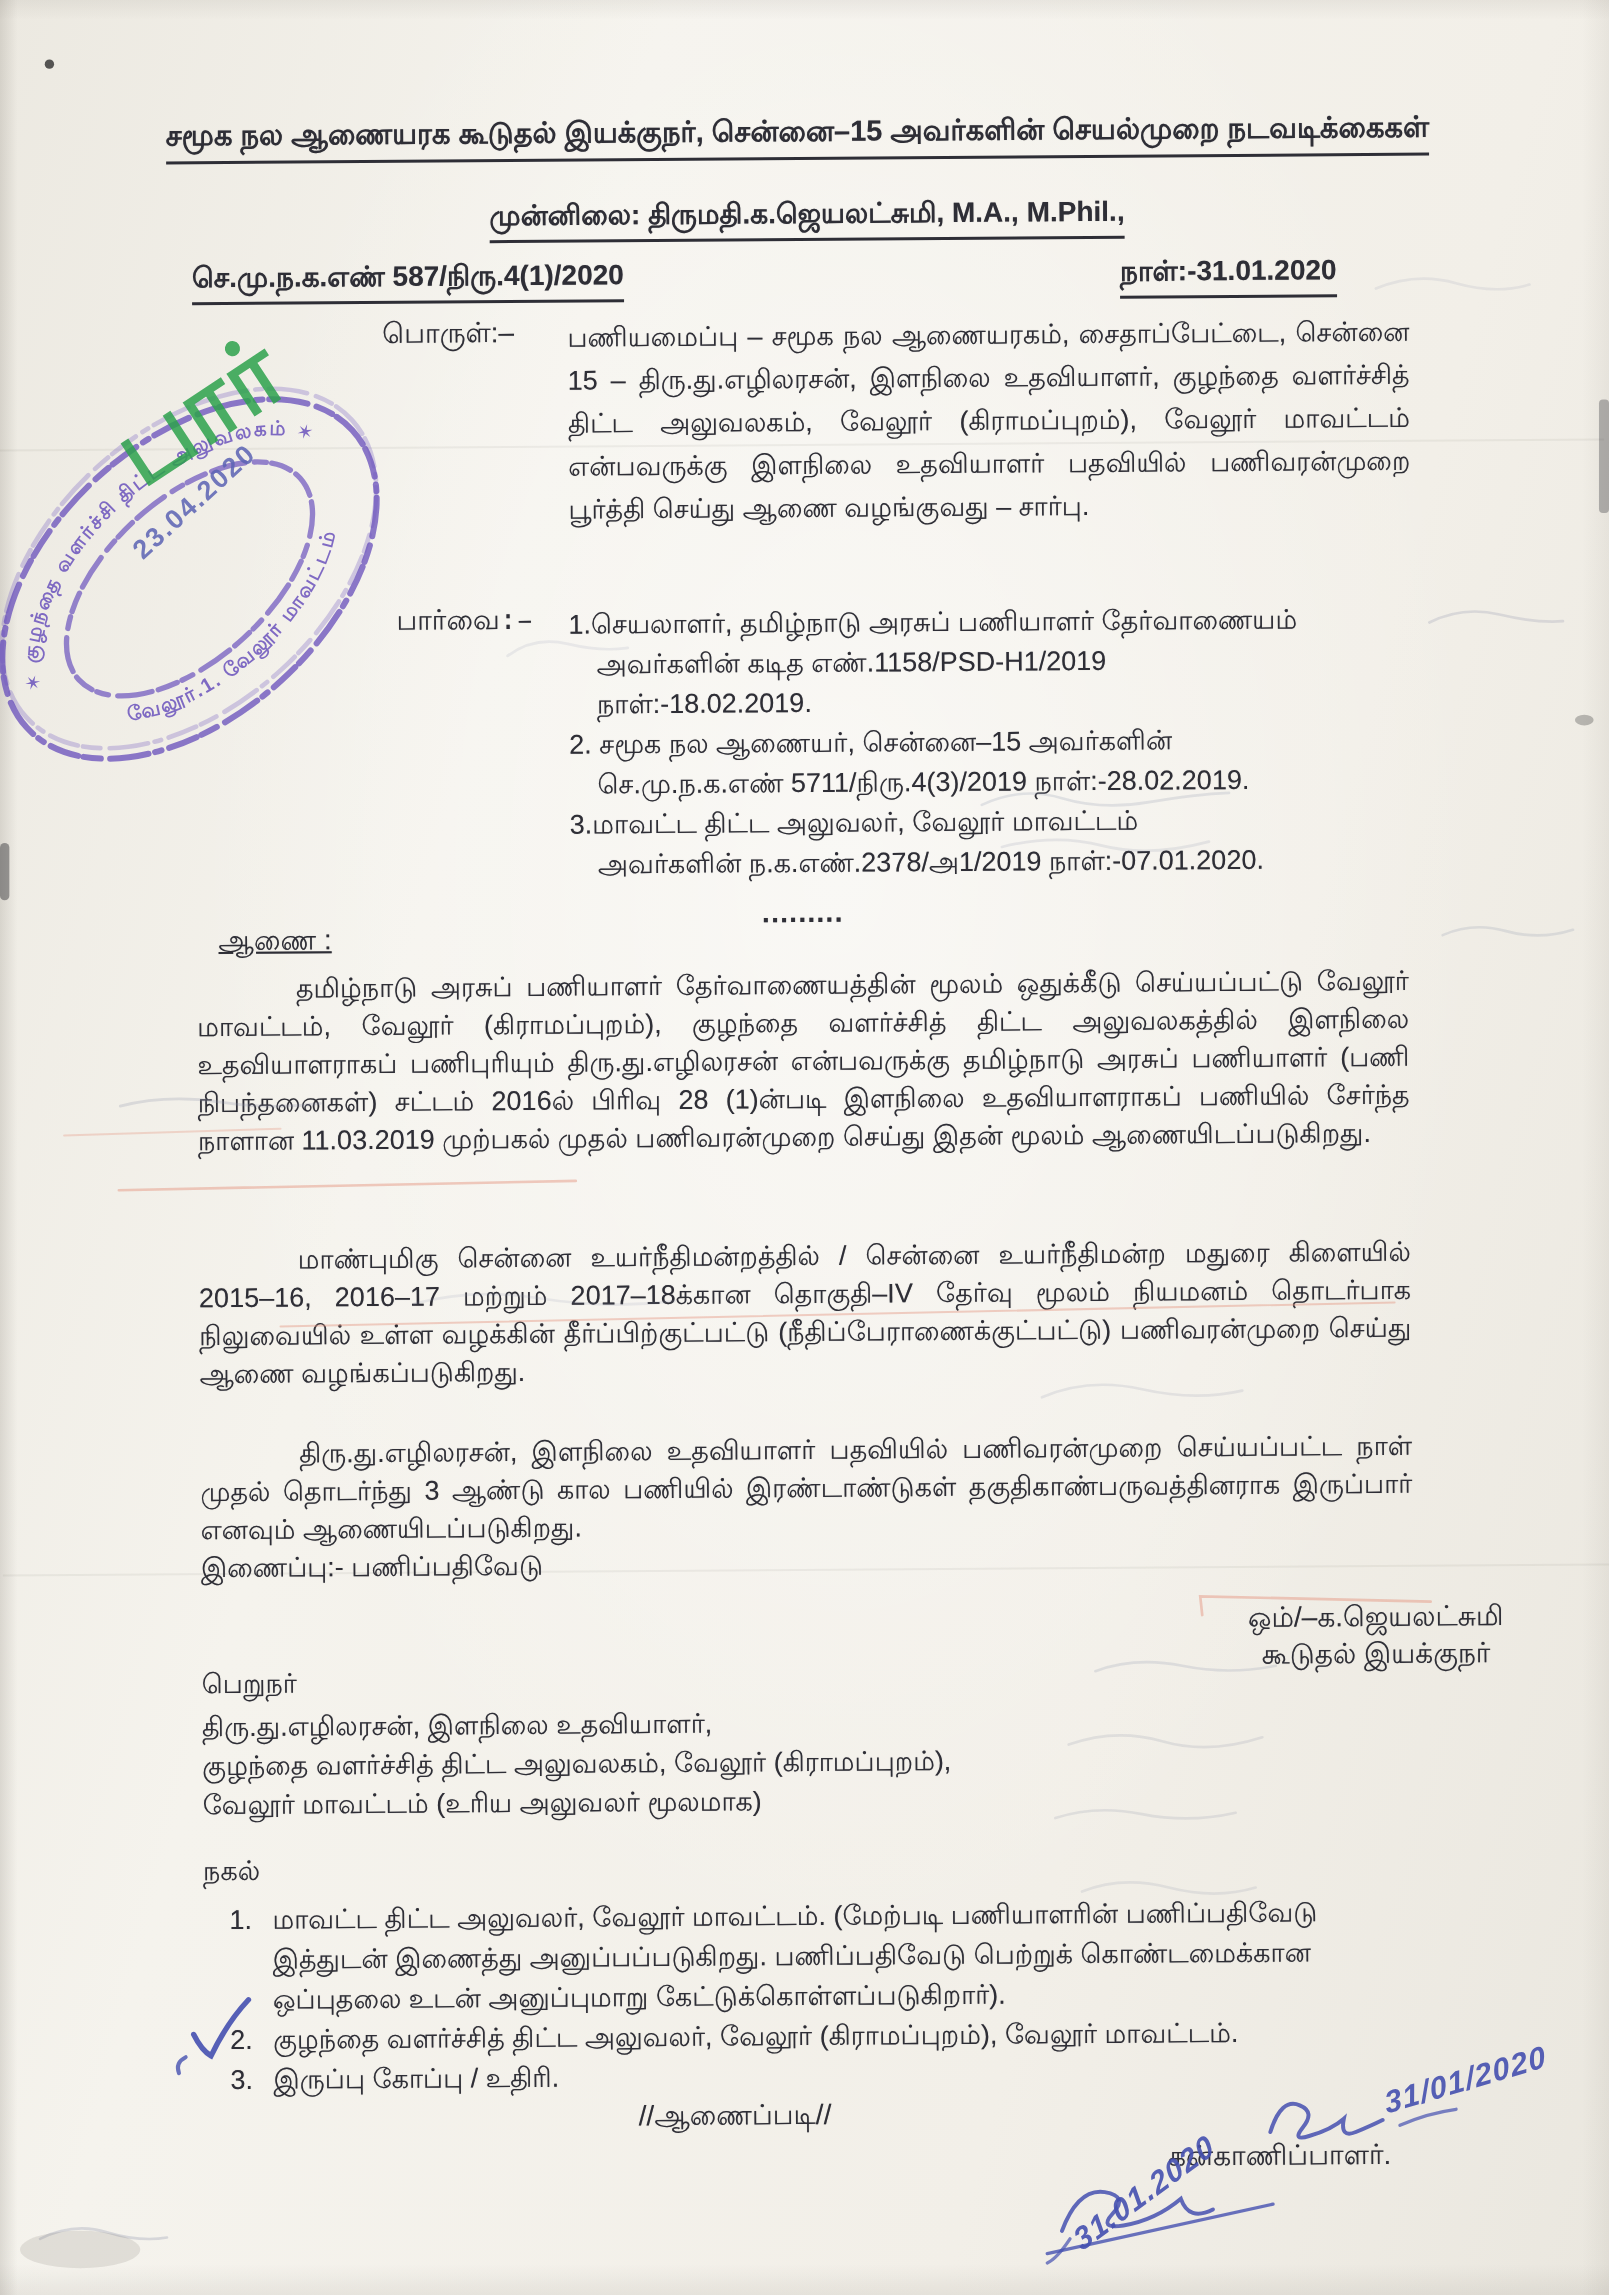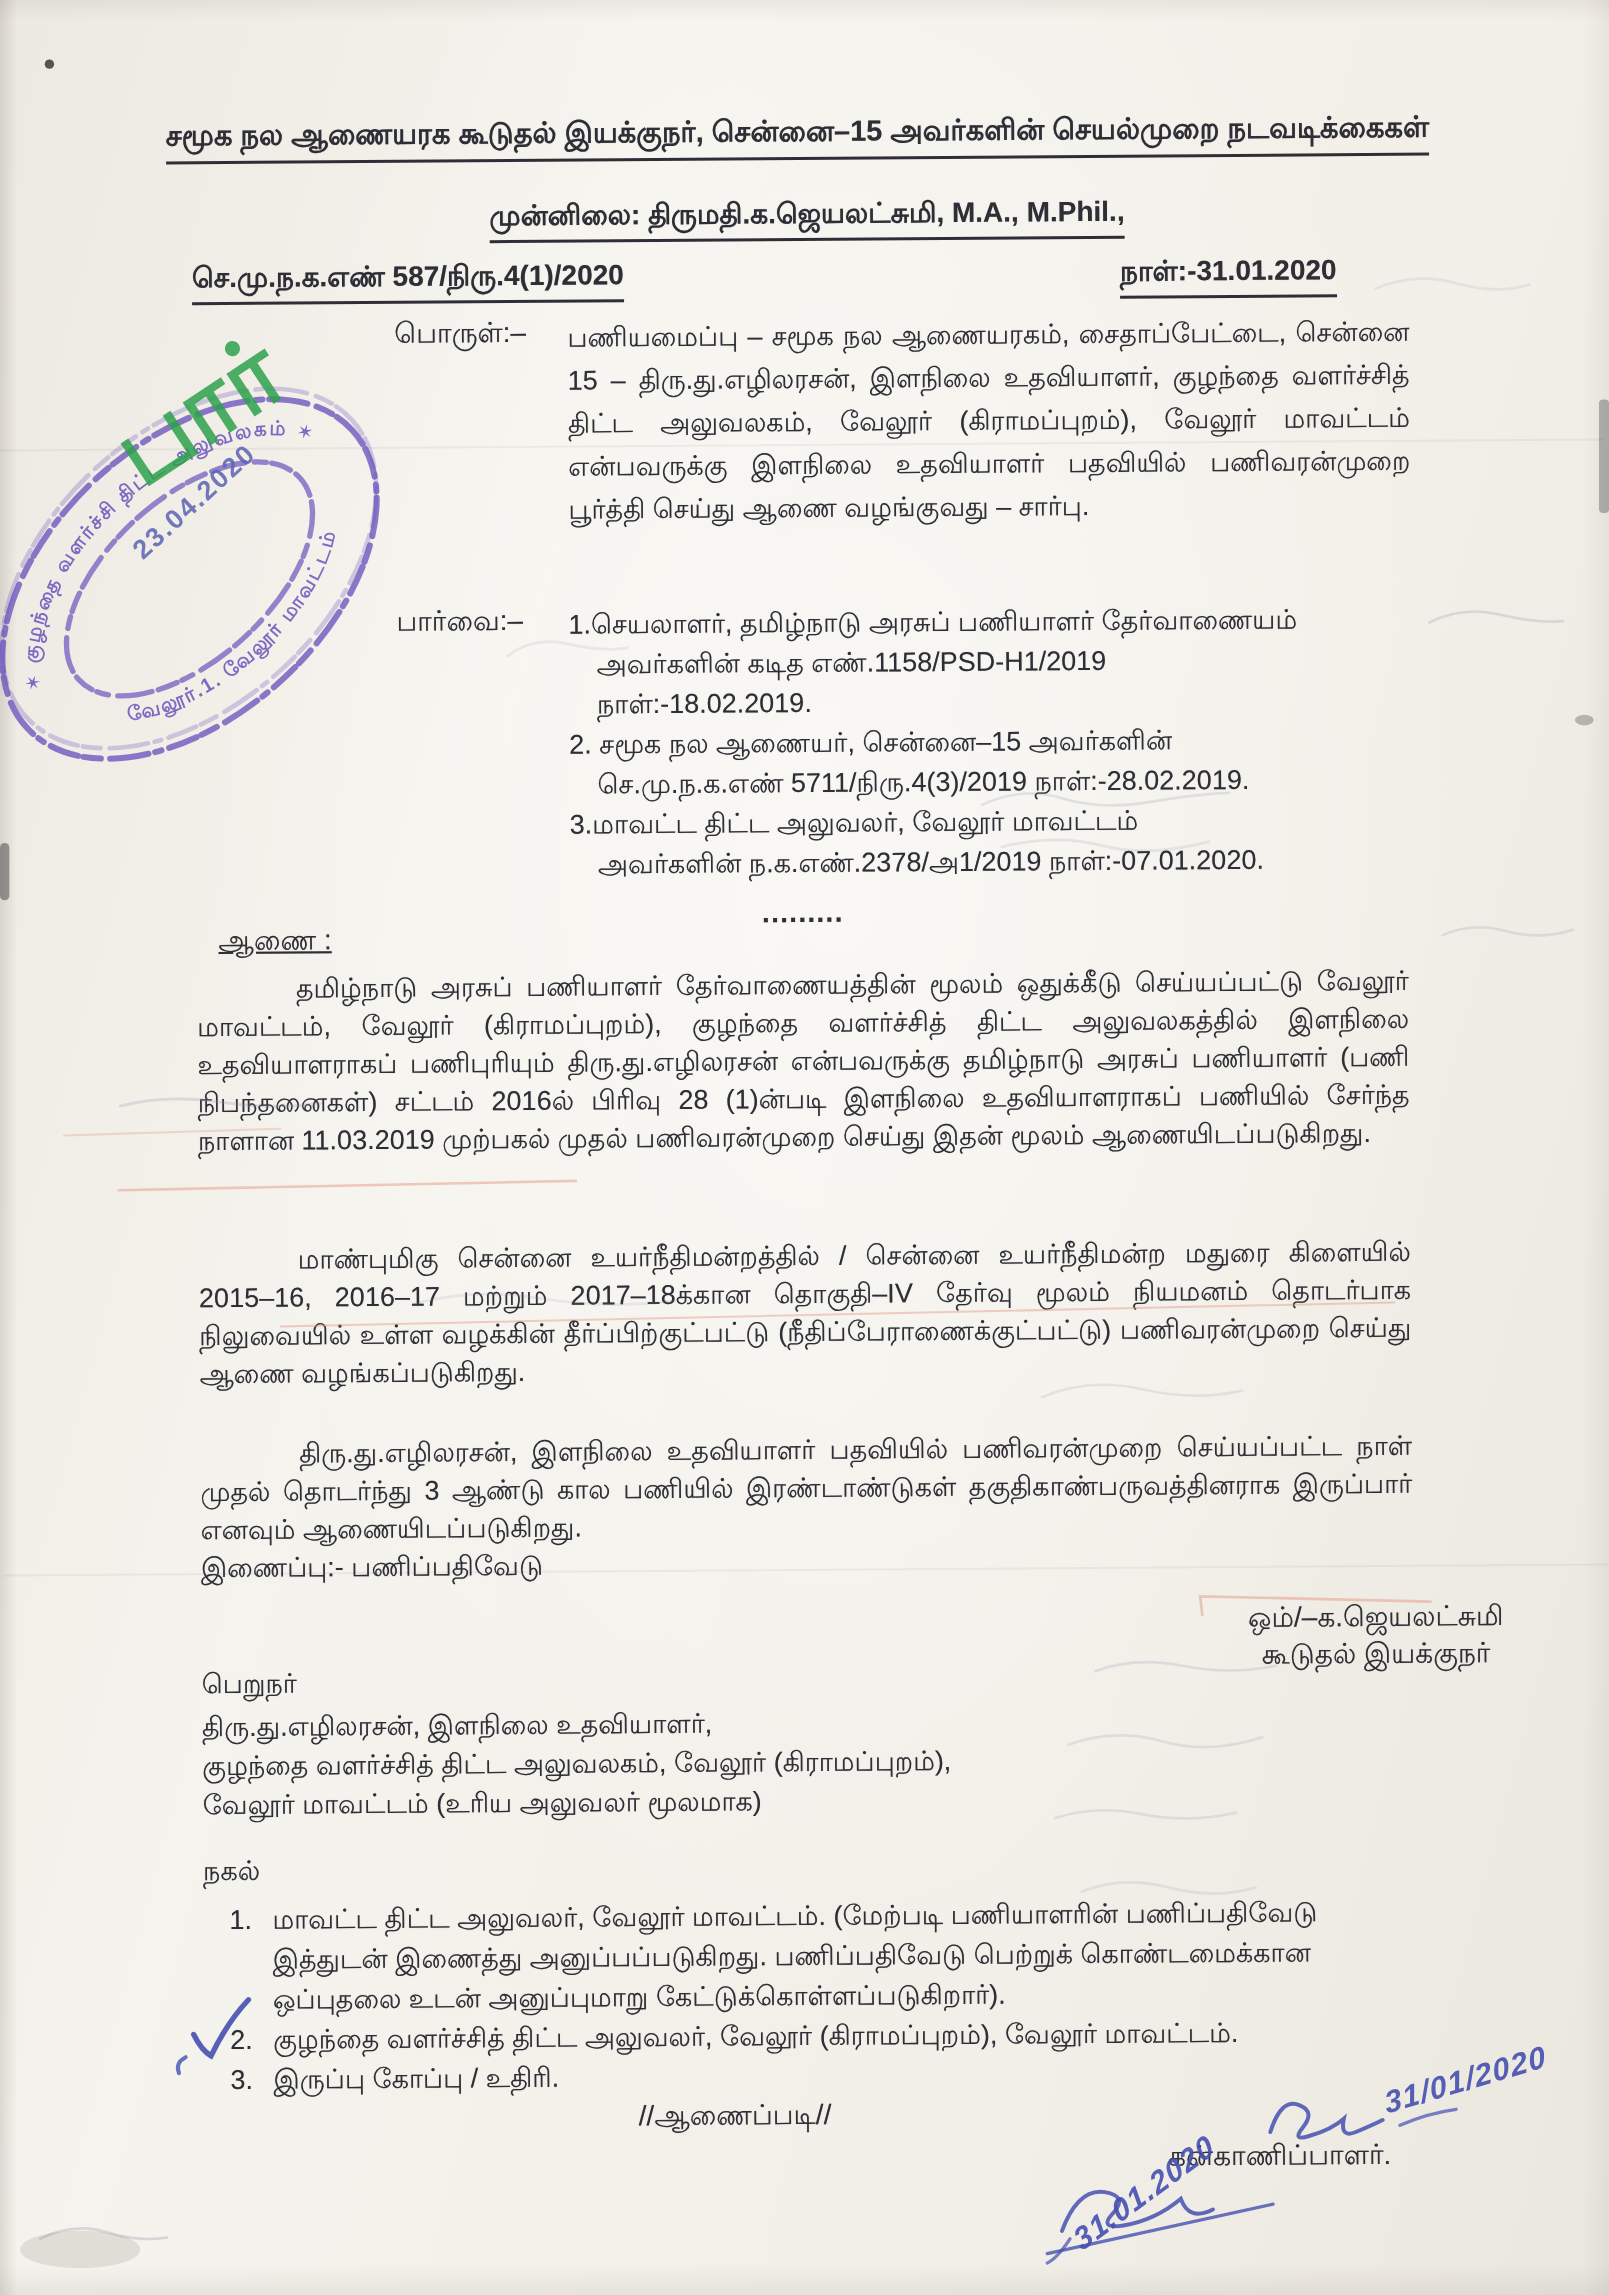--- a/index.html
+++ b/index.html
@@ -106,24 +106,24 @@
     <div class="abs" style="left:496px;top:198px;">
       <span class="t42 b ul soft">முன்னிலை: திருமதி.க.ஜெயலட்சுமி, M.A., M.Phil.,</span>
     </div>
     <div class="abs" style="left:198px;top:258px;">
       <span class="t42 b ul soft">செ.மு.ந.க.எண் 587/நிரு.4(1)/2020</span>
     </div>
     <div class="abs" style="left:1126px;top:258px;">
       <span class="t42 b ul soft">நாள்:-31.01.2020</span>
     </div>
 
-    <div class="abs t42 soft" style="left:400px;top:315px;">பொருள்:–</div>
+    <div class="abs t42 soft" style="left:388px;top:315px;">பொருள்:–</div>
     <div class="abs t40 just soft" id="subject-text" style="left:573px;top:315px;">பணியமைப்பு – சமூக நல ஆணையரகம், சைதாப்பேட்டை, சென்னை 15 – திரு.து.எழிலரசன், இளநிலை உதவியாளர், குழந்தை வளர்ச்சித் திட்ட அலுவலகம், வேலூர் (கிராமப்புறம்), வேலூர் மாவட்டம் என்பவருக்கு இளநிலை உதவியாளர் பதவியில் பணிவரன்முறை பூர்த்தி செய்து ஆணை வழங்குவது – சார்பு.</div>
 
-    <div class="abs t42 soft" style="left:400px;top:603px;">பார்வை:–</div>
+    <div class="abs t42 soft" style="left:400px;top:603px;font-family:Liberation Mono, monospace;">பார்வை:–</div>
     <div class="abs t40 soft" style="left:572px;top:603px;">
       <div class="ref-line">1.செயலாளர், தமிழ்நாடு அரசுப் பணியாளர் தேர்வாணையம்</div>
       <div class="ref-line ind">அவர்களின் கடித எண்.1158/PSD-H1/2019</div>
       <div class="ref-line ind">நாள்:-18.02.2019.</div>
       <div class="ref-line">2. சமூக நல ஆணையர், சென்னை–15 அவர்களின்</div>
       <div class="ref-line ind">செ.மு.ந.க.எண் 5711/நிரு.4(3)/2019 நாள்:-28.02.2019.</div>
       <div class="ref-line">3.மாவட்ட திட்ட அலுவலர், வேலூர் மாவட்டம்</div>
       <div class="ref-line ind">அவர்களின் ந.க.எண்.2378/அ1/2019 நாள்:-07.01.2020.</div>
     </div>
 

